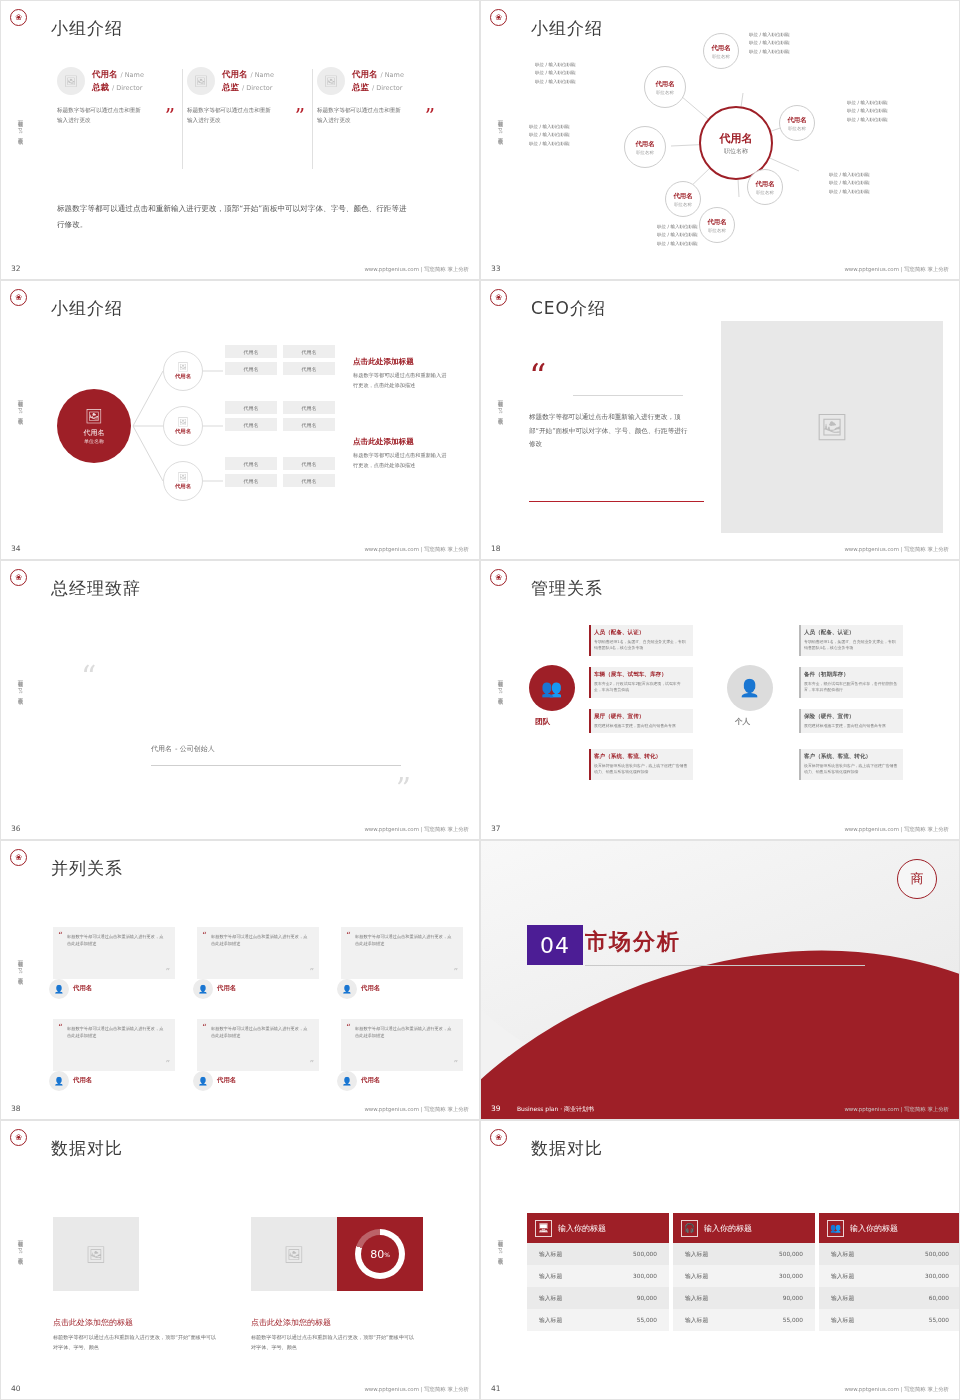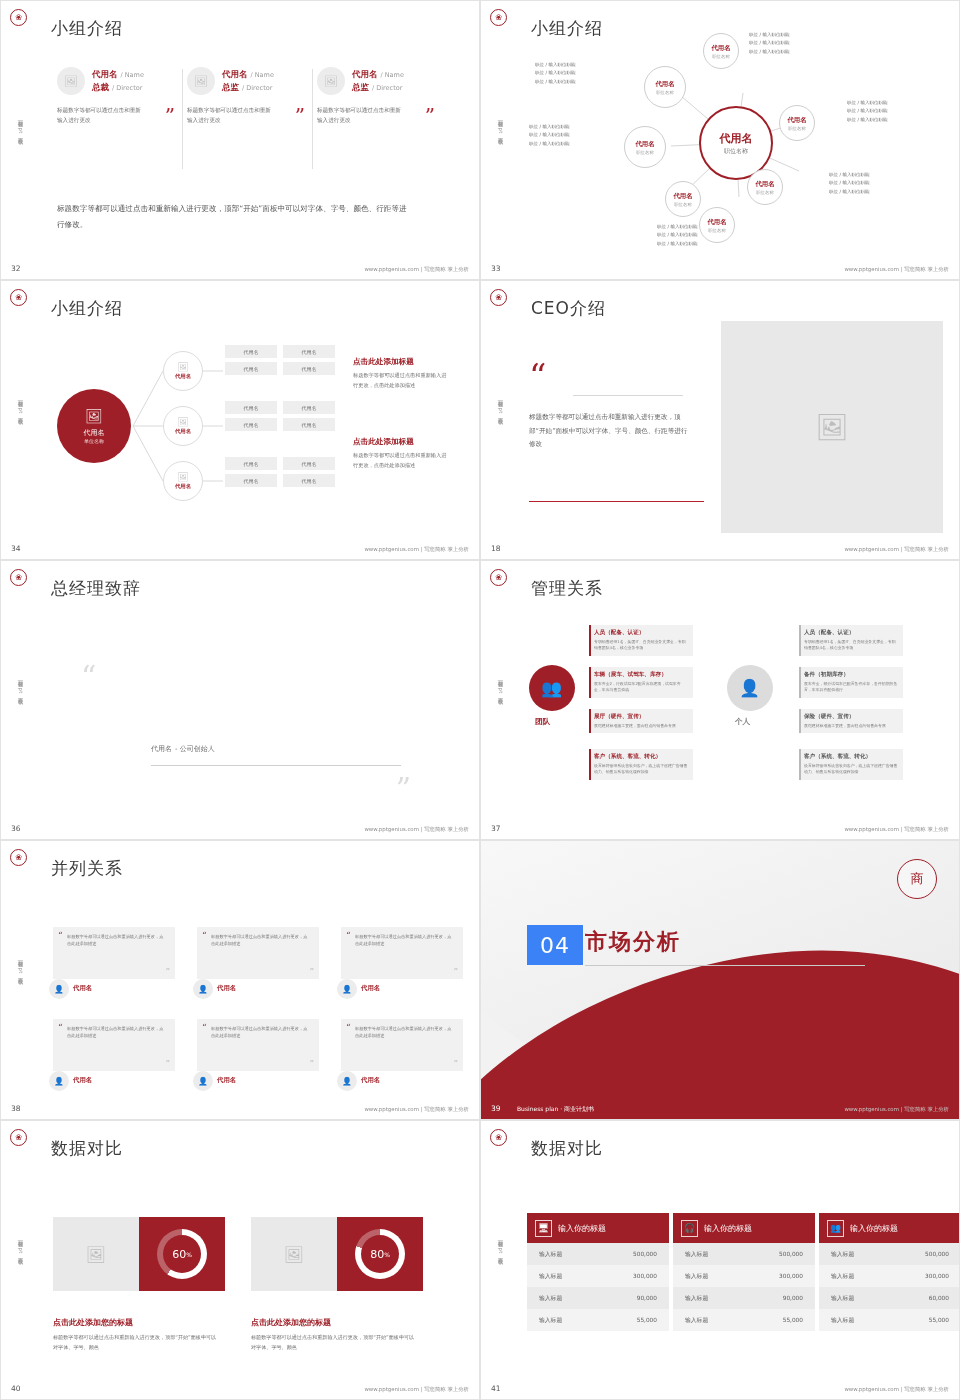--- a/index.html
+++ b/index.html
@@ -163,37 +163,37 @@
     background:linear-gradient(160deg,#fbfbfb,#e6e6e6);
     border-radius:0 0 70% 40% / 0 0 90% 60%;
   }
   .s39 .seal {
     position:absolute; right:22px; top:18px; width:40px;height:40px;border-radius:50%;
     border:1.5px solid #9e1f27; color:#9e1f27; display:flex;align-items:center;justify-content:center;
     font-size:13px; background:#f6f6f6;
   }
   .s39 .numbox {
     position:absolute; left:46px; top:84px; width:56px; height:40px;
-    background:#3b82f6; color:#fff; font-size:22px;
+    background:#4c1d95; color:#fff; font-size:22px;
     display:flex; align-items:center; justify-content:center; letter-spacing:1px;
   }
   .s39 .secttl { position:absolute; left:104px; top:86px; font-size:22px; color:#9e1f27; font-weight:bold; letter-spacing:2px;}
   .s39 .sectrule { position:absolute; left:104px; top:124px; width:280px; height:1px; background:#c9c9c9;}
   .s39 .sectdesc { position:absolute; left:104px; top:134px; width:300px; font-size:7.4px; color:#4a4a4a; line-height:2;}
   .s39 .bizplan { position:absolute; left:36px; bottom:5px; font-size:6px; color:#fff;}
   .s39 .pagenum { color:#fff; }
   .s39 .footer { color:#c9c9c9; }
 
   
   .s40 .pair { position:absolute; top:96px; display:flex; }
   .s40 .imgph { width:86px; height:74px; background:#e9e9e9; display:flex;align-items:center;justify-content:center;color:#bdbdbd;font-size:16px;}
   .s40 .donutbox { width:86px;height:74px;background:#9e1f27;display:flex;align-items:center;justify-content:center;}
   .donut { width:50px;height:50px;border-radius:50%; display:flex;align-items:center;justify-content:center; color:#fff; font-size:11px;}
   .donut span.u { font-size:6px; }
-  .s40 h4 { position:absolute; font-size:8px; color:#9e1f27; font-weight:bold;text-align:center;}
+  .s40 h4 { position:absolute; font-size:8px; color:#9e1f27; font-weight:normal;text-align:center;}
   .s40 p { position:absolute; width:168px; font-size:5.1px; color:#6f6f6f; line-height:1.95;}
 
   
   .s41 .coltab { position:absolute; top:92px; width:142px;}
   .s41 .hdr { background:#9e1f27; color:#fff; height:30px; display:flex; align-items:center; gap:6px; padding:0 8px; font-size:8px;}
   .s41 .hdr .hic { width:17px;height:17px;border:1px solid rgba(255,255,255,.8); display:flex;align-items:center;justify-content:center; font-size:9px;}
   .s41 .row { height:22px; display:flex; align-items:center; justify-content:space-between; padding:0 12px; font-size:5.8px; color:#5f5f5f;}
   .s41 .row:nth-child(odd){ background:#f3f3f3;}
   .s41 .row:nth-child(even){ background:#eaeaea;}
 </style>
@@ -553,28 +553,20 @@
     <div class="footer">www.pptgenius.com | 写您简称 掌上分析</div>
   </div>
 
   <div class="slide s40">
     <div class="logo">❀</div>
     <div class="sidetag">标题样式 | ppt模板下载</div>
     <div class="title">数据对比</div>
 
     <div class="pair" style="left:52px;">
       <div class="imgph">🖼</div>
-      <div class="donutbox">
-        <div class="donut" style="background:conic-gradient(#ffffff 0 60%, rgba(255,255,255,.3) 60% 100%);">
-          <div style="width:38px;height:38px;border-radius:50%;background:#9e1f27;display:flex;align-items:center;justify-content:center;">
-            <span>60</span>
-              <span class="u">%</span>
-          </div>
-        </div>
-      </div>
     </div>
     <h4 style="left:52px;top:196px;">点击此处添加您的标题</h4>
     <p style="left:52px;top:212px;">标题数字等都可以通过点击和重新输入进行更改，顶部“开始”面板中可以对字体、字号、颜色</p>
 
     <div class="pair" style="left:250px;">
       <div class="imgph">🖼</div>
       <div class="donutbox">
         <div class="donut" style="background:conic-gradient(#ffffff 0 80%, rgba(255,255,255,.3) 80% 100%);">
           <div style="width:38px;height:38px;border-radius:50%;background:#9e1f27;display:flex;align-items:center;justify-content:center;">
             <span>80</span>

